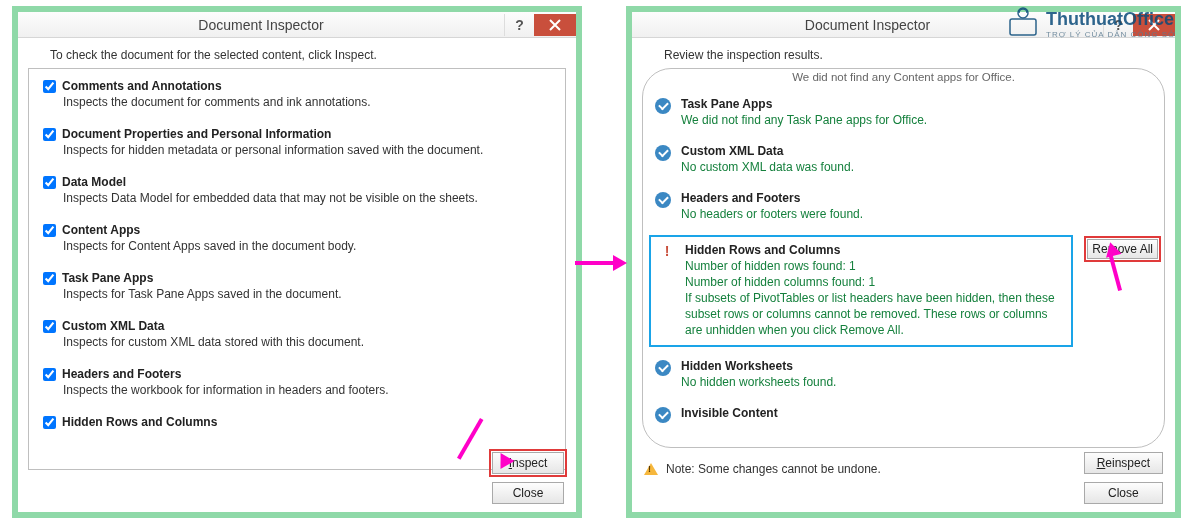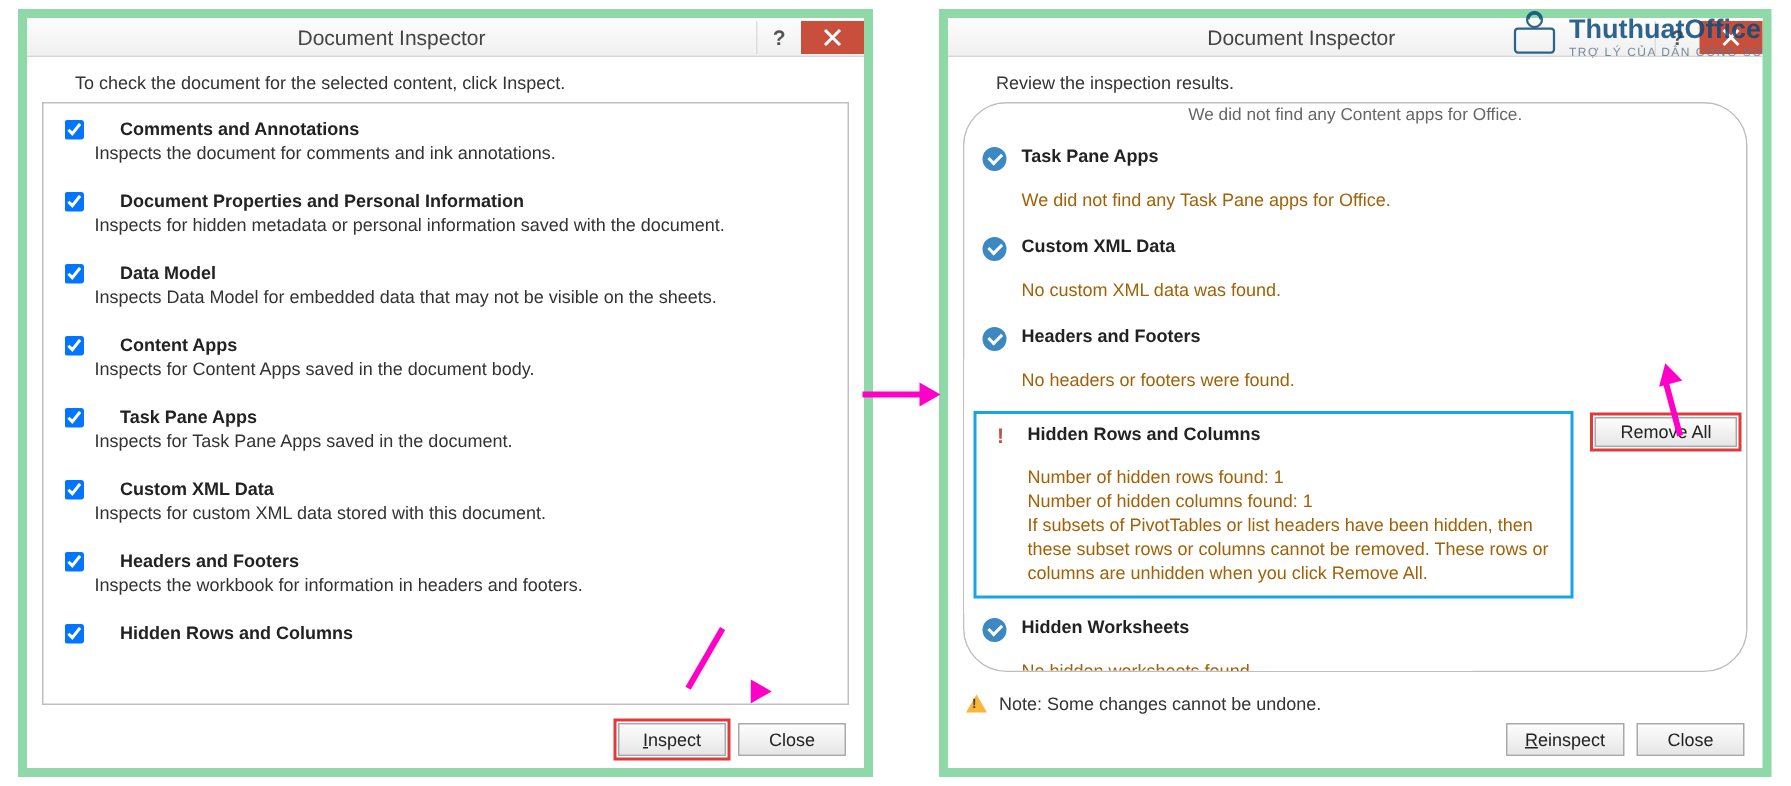--- a/index.html
+++ b/index.html
@@ -66,21 +66,21 @@
 
   .scroll-area::-webkit-scrollbar { width: 17px; }
   .scroll-area::-webkit-scrollbar-track { background: #f0f0f0; border-left: 1px solid #d6d6d6; }
   .scroll-area::-webkit-scrollbar-thumb { background: #c7c7c7; border: 1px solid #b0b0b0; }
 
   .check-item {
     padding: 10px 12px 8px 14px;
     border-bottom: 0;
   }
   .check-item .row1 {
-    display: flex; align-items: center; gap: 24px;
+    display: flex; align-items: center; gap: 6px;
     margin-bottom: 2px;
   }
   .check-item input[type=checkbox] {
     width: 13px; height: 13px;
   }
   .check-item .label {
     font-weight: bold;
     color: #222;
   }
   .check-item .desc {
@@ -115,59 +115,60 @@
   }
   .status-warn {
     color: #c94f3c;
     font-weight: bold;
     font-size: 14px;
     text-align: center;
     line-height: 14px;
   }
   .result-body { flex: 1; }
   .result-body .label { font-weight: bold; color: #222; }
-  .result-body .desc { color: #a16207; margin-top: 14px; line-height: 1.35; }
+  .result-body .desc { color: #15803d; margin-top: 1px; line-height: 1.35; }
   .result-action { flex-shrink: 0; }
 
   .hidden-rows-group {
     border: 2px solid #1aa4e8;
     margin: 0 6px;
     padding: 6px 6px 6px 8px;
     display: flex;
     gap: 10px;
     align-items: flex-start;
   }
   .hidden-rows-group .status-icon { margin-top: 1px; }
   .hidden-rows-group .result-body .desc { font-size: 12px; }
 
   .btn-row {
     position: absolute;
     right: 12px;
     bottom: 8px;
     display: flex;
     gap: 8px;
+    flex-direction: column;
   }
   .btn {
     min-width: 72px;
     padding: 3px 12px;
     background: linear-gradient(to bottom, #fdfdfd, #e6e6e6);
     border: 1px solid #a9a9a9;
     color: #222;
     font-size: 12px;
     cursor: pointer;
     text-align: center;
   }
   .btn u { text-decoration: underline; }
   .btn.highlight {
     outline: 2px solid #e03a3a;
     outline-offset: 1px;
   }
   .btn.small {
     min-width: 68px;
-    padding: 2px 16px;
+    padding: 2px 4px;
   }
 
   .note-row {
     position: absolute;
     left: 12px; bottom: 36px;
     display: flex; align-items: center; gap: 8px;
     font-size: 12px;
     color: #333;
     margin-top: 20px;
   }

